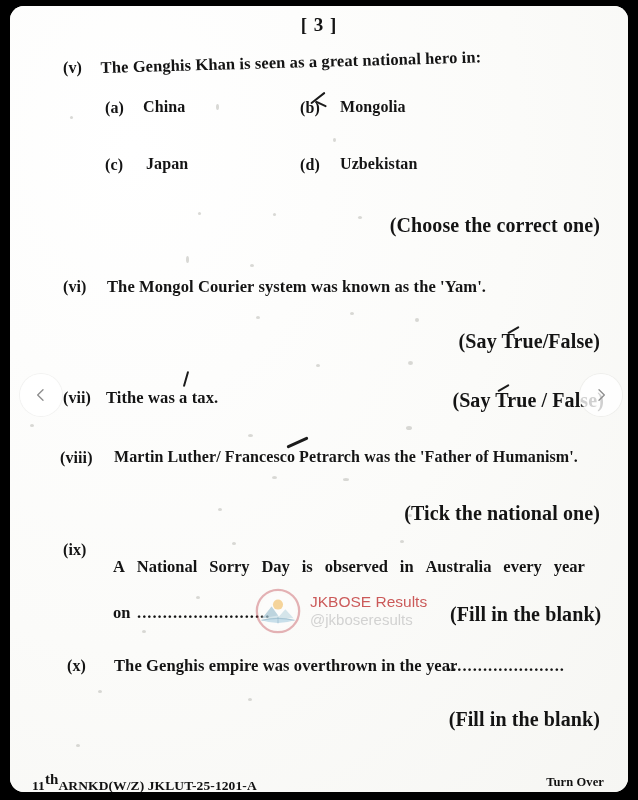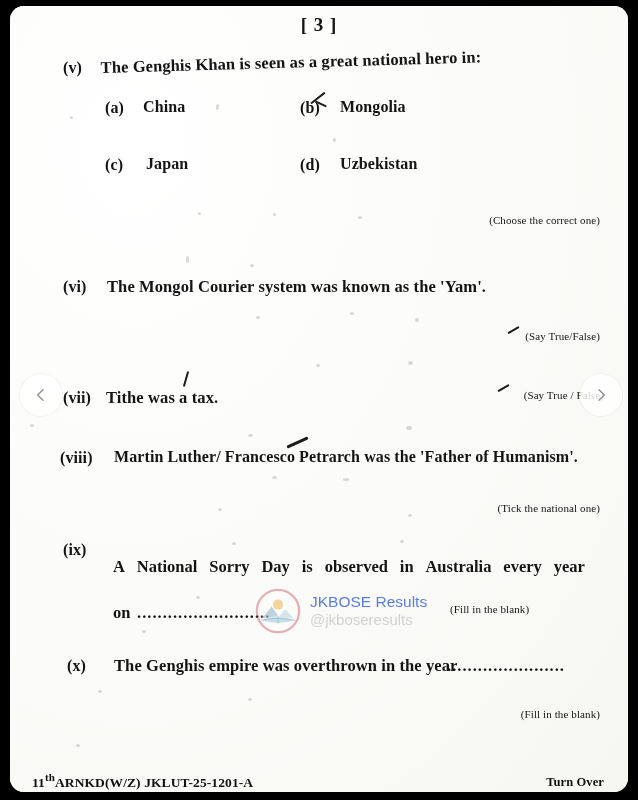--- a/index.html
+++ b/index.html
@@ -62,22 +62,22 @@
     font-weight: 700;
   }
   .qtext.skew {
     transform: rotate(-1.6deg);
     transform-origin: left bottom;
   }
   .opt-label { font-size: 16px; font-weight: 700; }
   .opt-text  { font-size: 16px; font-weight: 700; text-align: center; }
 
   .instr {
-    font-size: 11px;
-    font-weight: 400;
+    font-size: 20px;
+    font-weight: 700;
   }
 
   
   .justify-line {
     position: absolute;
     font-size: 16.5px;
     font-weight: 700;
     color: #141414;
     display: flex;
     justify-content: space-between;
@@ -85,21 +85,21 @@
   }
 
   .dots { letter-spacing: 1.0px; font-weight: 700; }
 
   
   .footcode {
     font-size: 13.5px;
     font-weight: 700;
     color: #111;
   }
-  .footcode sup { font-size: 11px; vertical-align: super; }
+  .footcode sup { font-size: 15px; vertical-align: super; }
   .turnover {
     font-size: 12.5px;
     font-weight: 700;
     color: #111;
   }
 
   
   .ink {
     position: absolute;
     background: #1b1b1b;
@@ -125,21 +125,21 @@
     gap: 9px;
     opacity: .72;
   }
   .wm-logo { width: 46px; height: 46px; display: block; }
   .wm-text {
     font-family: "Liberation Sans", "DejaVu Sans", sans-serif;
     line-height: 1.18;
   }
   .wm-title {
     font-size: 15.5px;
-    color: #1d4ed8;
+    color: #b91c1c;
     font-weight: 400;
     white-space: nowrap;
   }
   .wm-handle {
     font-size: 15px;
     color: #c3c3c3;
     font-weight: 400;
     white-space: nowrap;
   }
 

